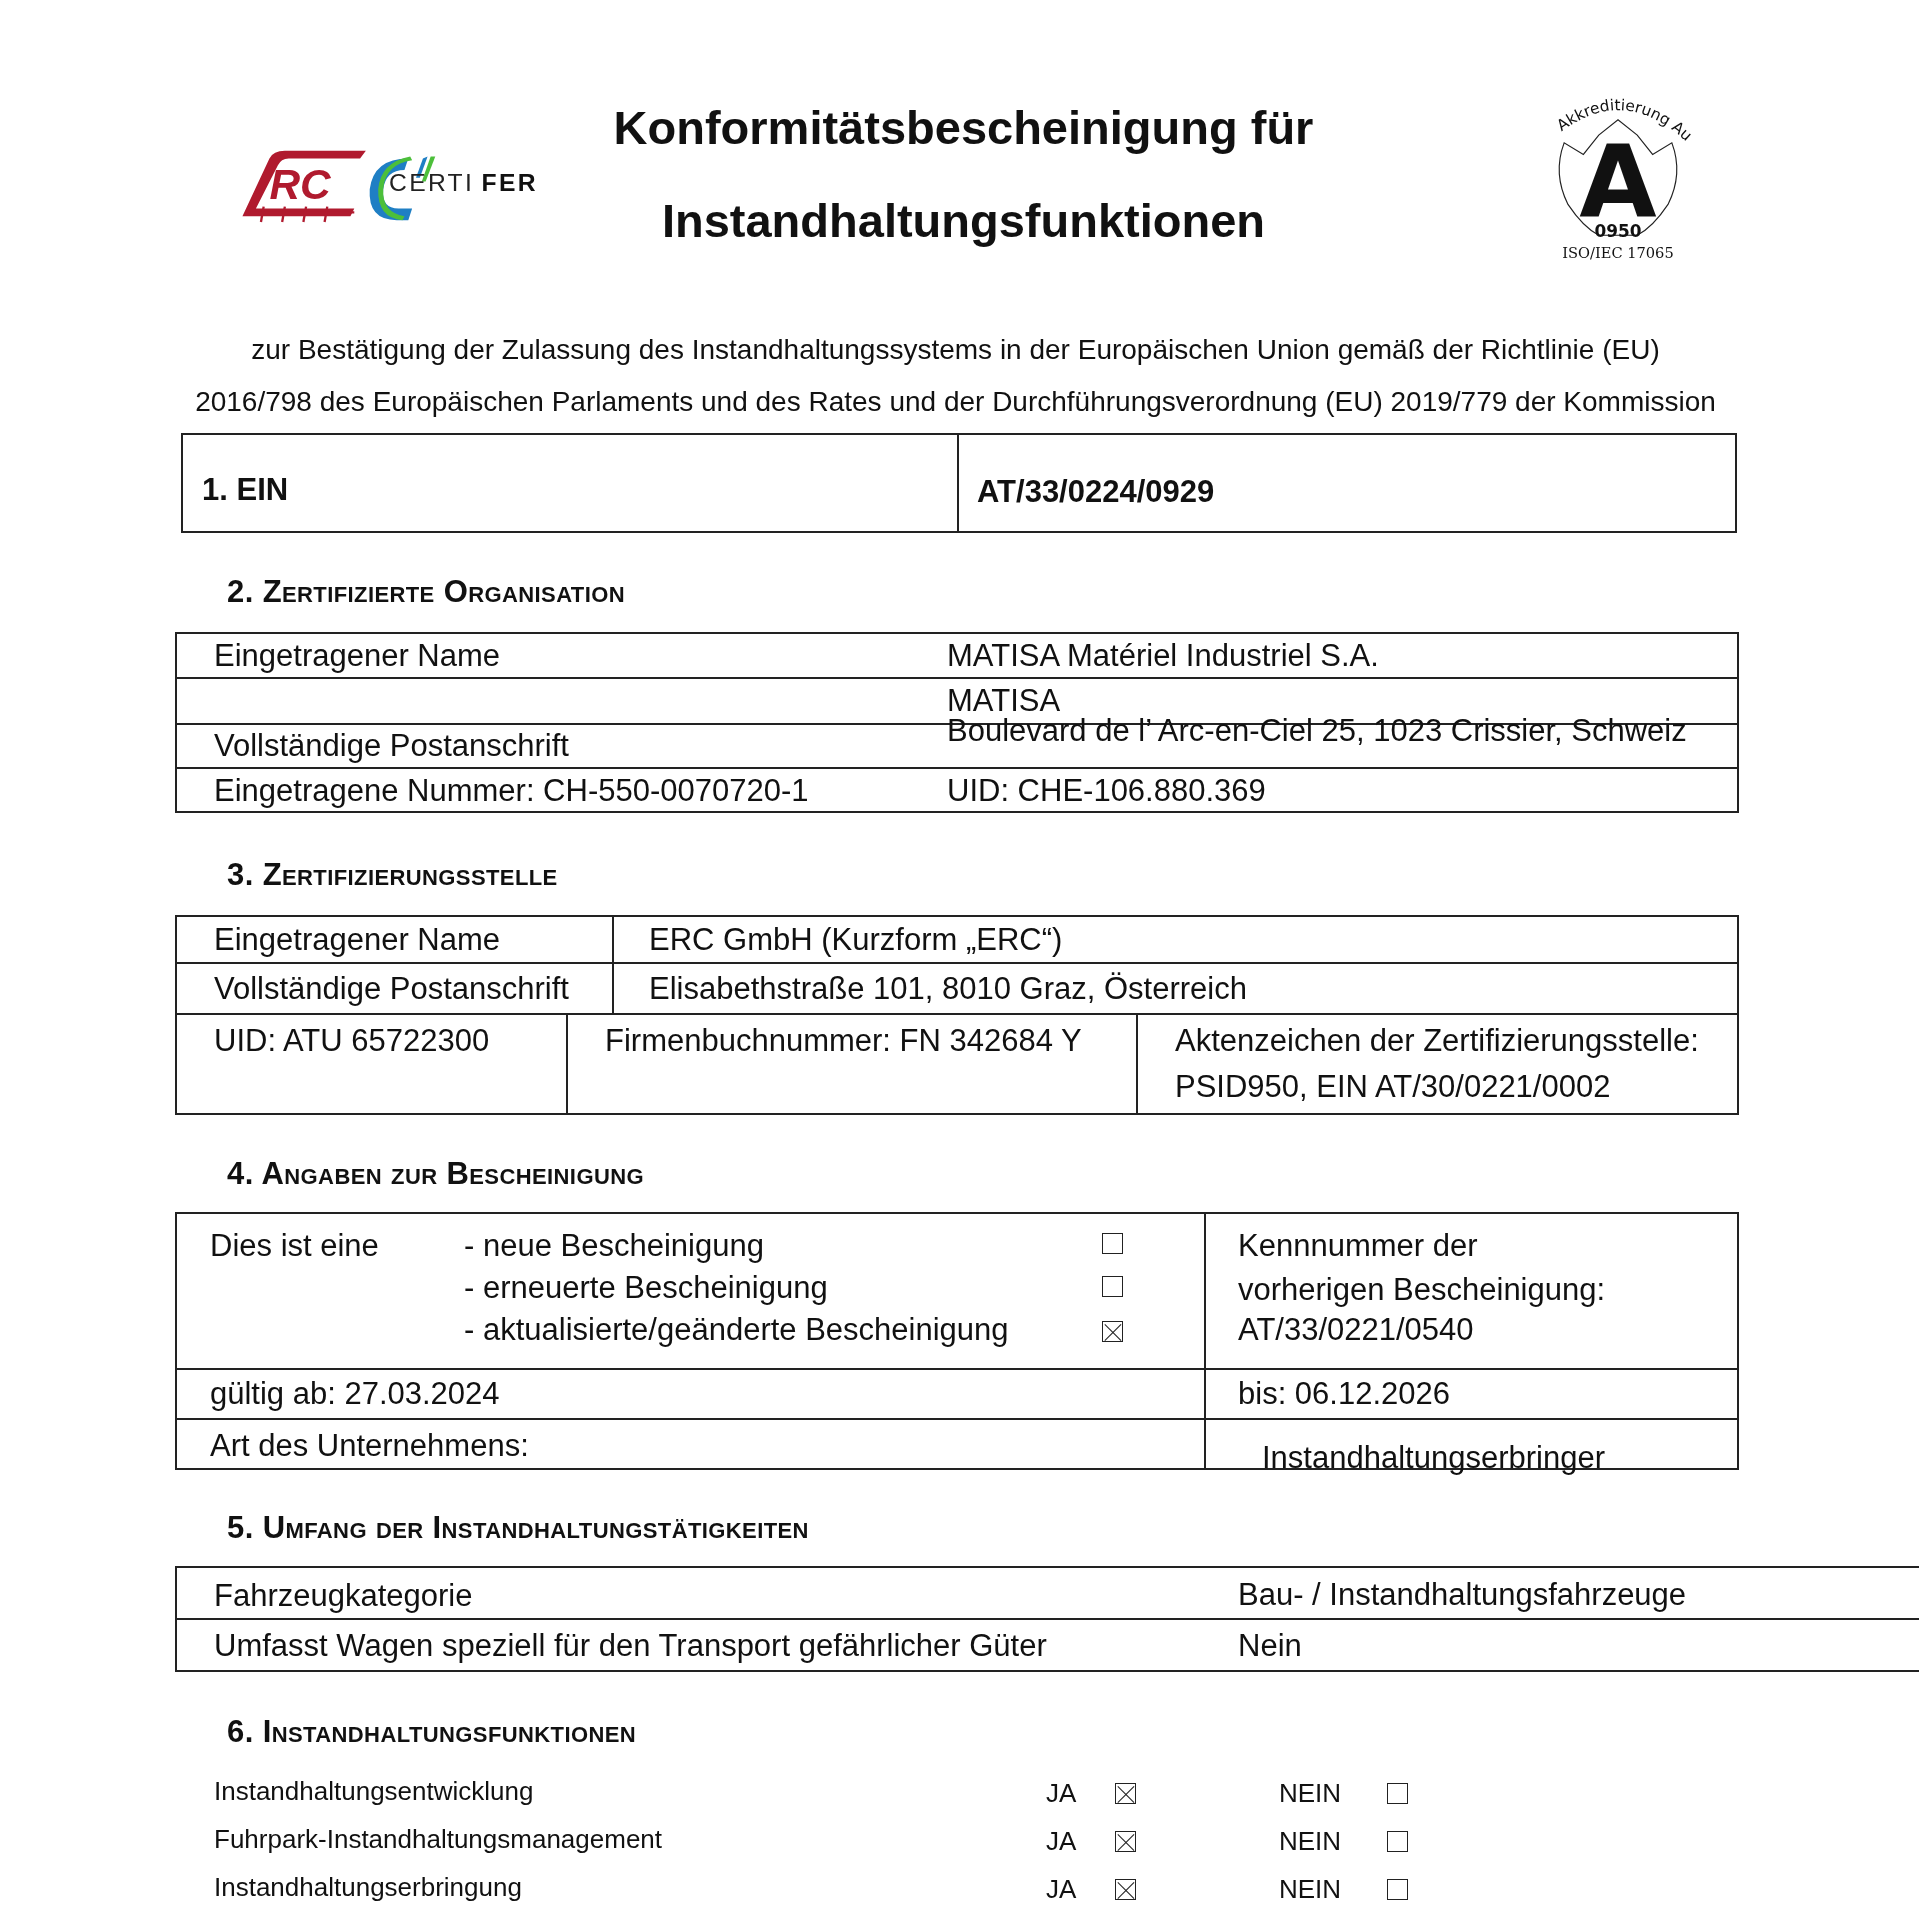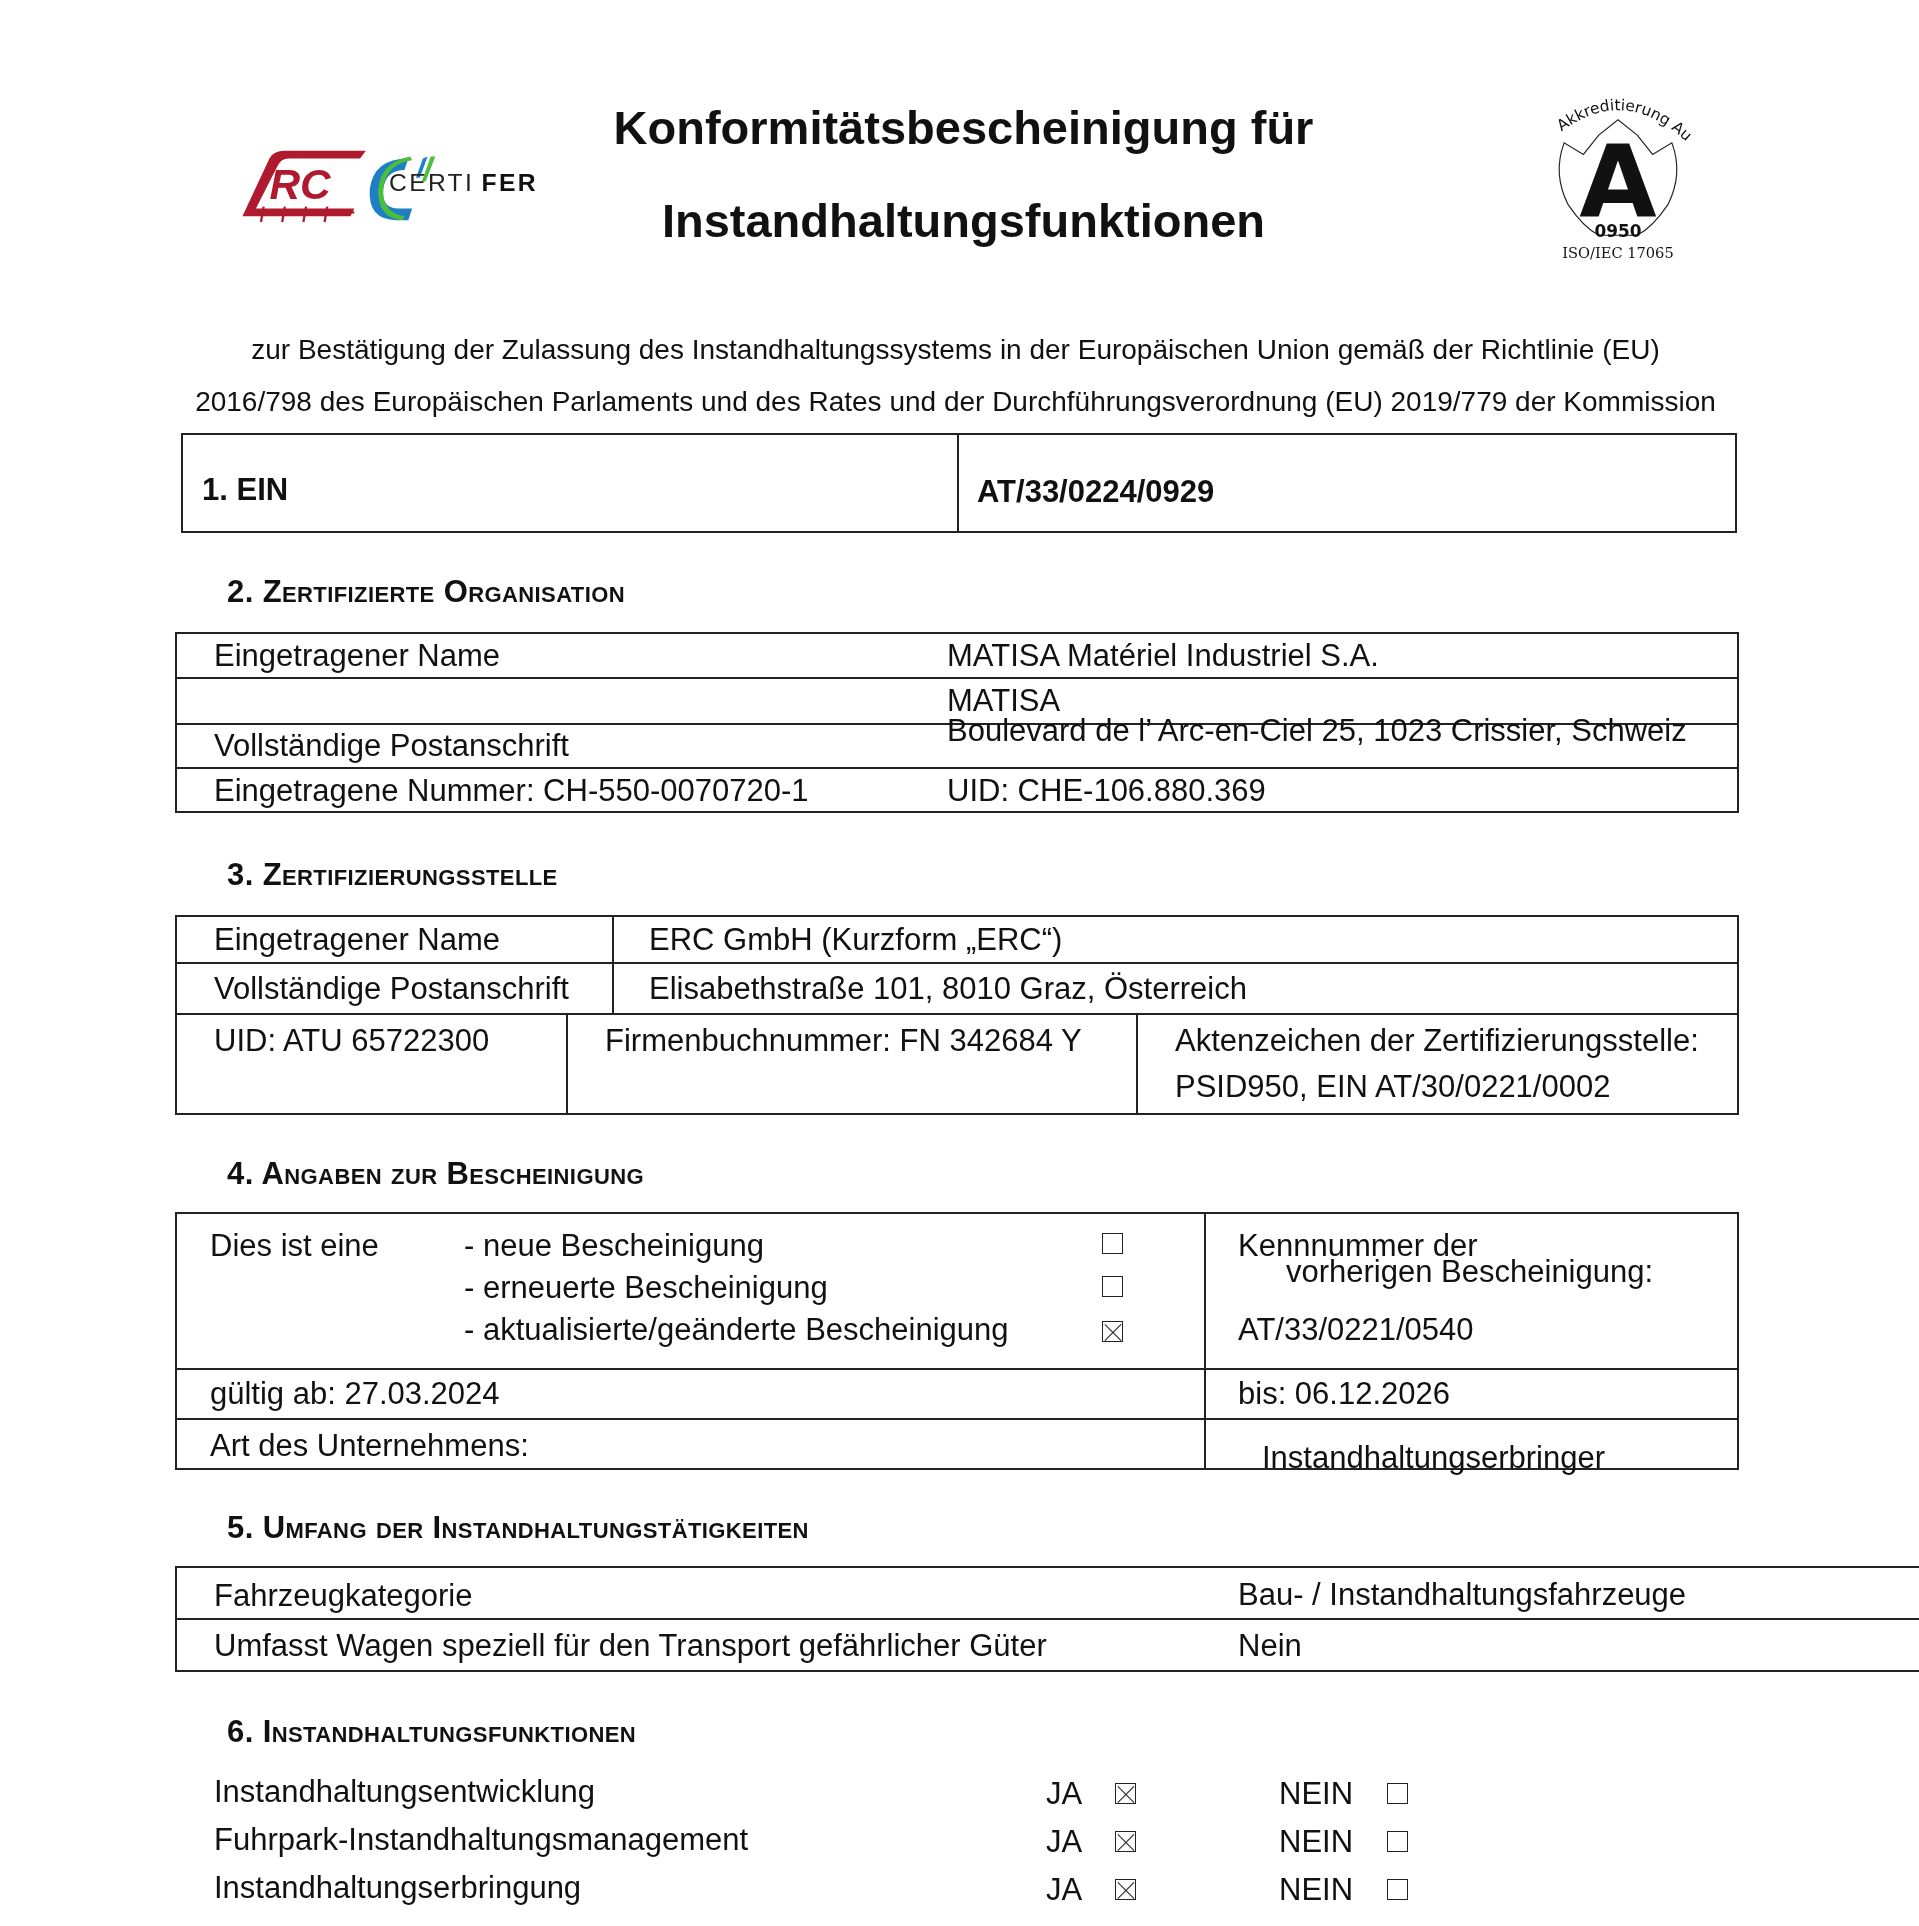--- a/index.html
+++ b/index.html
@@ -10,21 +10,21 @@
   .intro { font-size: 28px; text-align: center; left: 154px; width: 1603px; line-height: 52px; }
   .sec-head { font-weight: bold; font-size: 31px; left: 227px; font-variant: small-caps; letter-spacing: 0.4px; }
   .tbl { position: absolute; border: 2.3px solid #222; box-sizing: border-box; }
   .cell { position: absolute; font-size: 31px; line-height: 39px; white-space: nowrap; }
   .hline { position: absolute; height: 1.9px; background: #222; }
   .vline { position: absolute; width: 1.5px; background: #222; }
   .chk { display: inline-block; width: 21px; height: 21px; border: 1.9px solid #222; box-sizing: border-box; position: absolute; }
   .chk.x::before, .chk.x::after { content: ""; position: absolute; left: 50%; top: -1.5px; width: 1.2px; height: 23px; background: #222; }
   .chk.x::before { transform: translateX(-50%) rotate(45deg); }
   .chk.x::after { transform: translateX(-50%) rotate(-45deg); }
-  .txt { font-size: 31px; line-height: 39px; white-space: nowrap; position: absolute; }
+  .txt { font-size: 26px; line-height: 39px; white-space: nowrap; position: absolute; }
 </style>
 </head>
 <body>
 
 <div class="abs" style="left:227px; top:143px; width:324px; height:81px;">
   <svg width="324" height="81" viewBox="0 0 840 210">
     <path d="M40 190 L110 40 Q120 20 150 20 L360 20 L345 40 L160 40 Q140 40 132 58 L75 170 L330 170 L320 190 Z" fill="#b01a2e"></path>
     <text x="110" y="145" font-family="Liberation Sans, sans-serif" font-size="110" font-style="italic" font-weight="bold" fill="#b01a2e">RC</text>
     <line x1="60" y1="180" x2="330" y2="180" stroke="#b01a2e" stroke-width="6"></line>
     <g stroke="#b01a2e" stroke-width="6">
@@ -104,21 +104,21 @@
   <div class="hline" style="left:0; right:0; top:204px;"></div>
   <div class="vline" style="left:1027px; top:0; height:256px;"></div>
   <div class="cell" style="left:33px; top:11.6px;">Dies ist eine</div>
   <div class="cell" style="left:287px; top:11.6px;">- neue Bescheinigung</div>
   <span class="chk" style="left:925px; top:19px;"></span>
   <div class="cell" style="left:287px; top:54px;">- erneuerte Bescheinigung</div>
   <span class="chk" style="left:925px; top:62px;"></span>
   <div class="cell" style="left:287px; top:96px;">- aktualisierte/geänderte Bescheinigung</div>
   <span class="chk x" style="left:925px; top:107px;"></span>
   <div class="cell" style="left:1061px; top:11.6px;">Kennnummer der</div>
-  <div class="cell" style="left:1061px; top:38px;margin-left:48px;">vorherigen Bescheinigung:</div>
+  <div class="cell" style="left:1061px; top:56px;">vorherigen Bescheinigung:</div>
   <div class="cell" style="left:1061px; top:96px;">AT/33/0221/0540</div>
   <div class="cell" style="left:33px; top:160px;">gültig ab: 27.03.2024</div>
   <div class="cell" style="left:1061px; top:160px;">bis: 06.12.2026</div>
   <div class="cell" style="left:33px; top:212px;">Art des Unternehmens:</div>
   <div class="cell" style="left:1061px; top:224px;margin-left:24px;">Instandhaltungserbringer</div>
 </div>
 
 <div class="abs sec-head" style="top:1510px;">5. Umfang der Instandhaltungstätigkeiten</div>
 <div class="tbl" style="left:175px; top:1566px; width:1836px; height:106px;">
   <div class="hline" style="left:0; right:0; top:50px;"></div>

